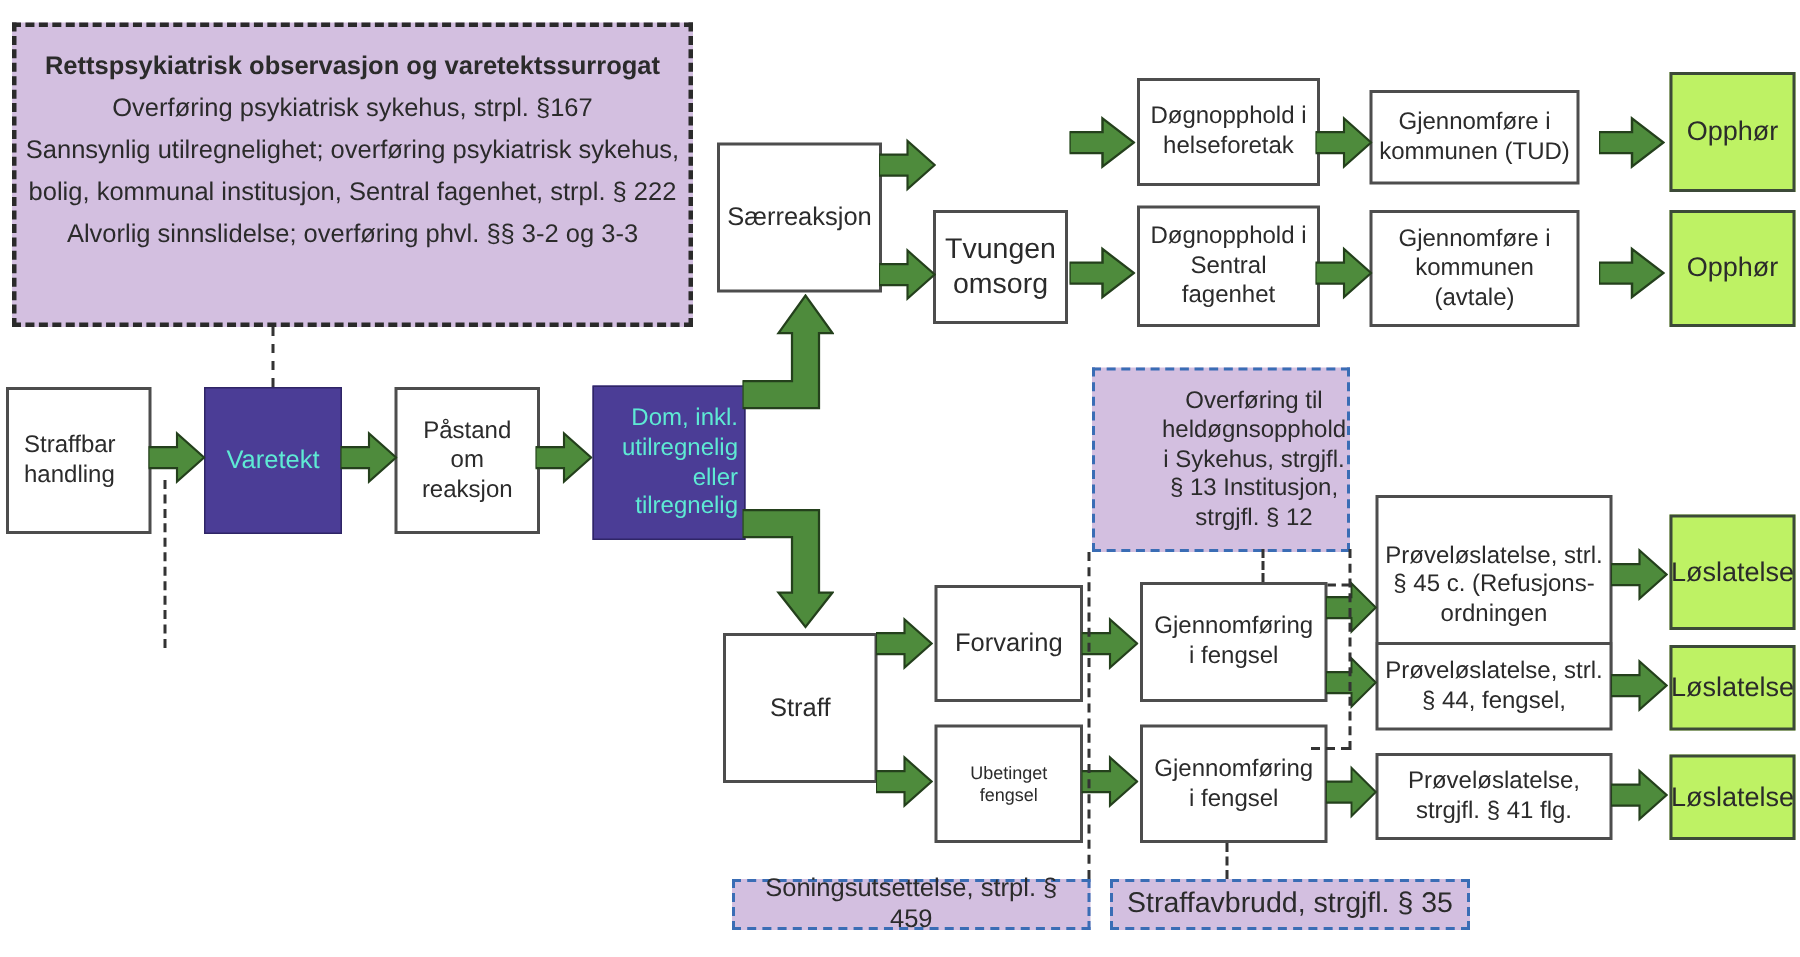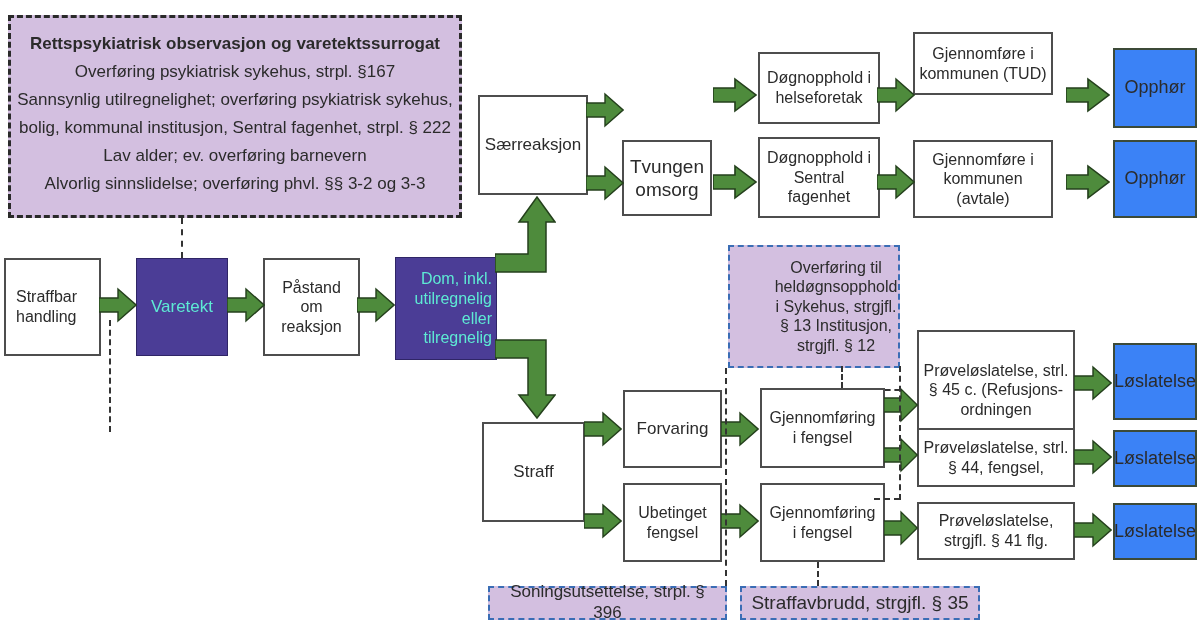--- a/index.html
+++ b/index.html
@@ -6,21 +6,21 @@
   #stage{
     position:relative;width:1200px;height:638px;background:#ffffff;
     font-family:"Liberation Sans","DejaVu Sans",sans-serif;color:#2b2b2b;overflow:hidden;
   }
   .box{
     position:absolute;box-sizing:border-box;display:flex;align-items:center;justify-content:center;
     text-align:center;font-size:16px;line-height:1.22;padding:4px;
   }
   .white{background:#ffffff;border:2px solid #4d4d4d;}
   .purple{background:#4b3d96;color:#5eead4;border:1px solid #2f2566;text-align:right;}
-  .greenbox{background:#3b82f6;border:2px solid #3c4a38;font-size:18px;}
+  .greenbox{background:#bef264;border:2px solid #3c4a38;font-size:18px;}
   .note-black{background:#d3bfe0;border:3px dashed #2a2a2a;}
   .note-blue{background:#d3bfe0;border:2px dashed #3a6db5;}
   .arrow{position:absolute;}
   .arrow svg{display:block;width:100%;height:100%;}
   .dash-v{position:absolute;width:0;border-left:2px dashed #333;}
   .dash-h{position:absolute;height:0;border-top:2px dashed #333;}
   .infobox{
     position:absolute;box-sizing:border-box;background:#d3bfe0;border:3px dashed #2a2a2a;
     text-align:center;font-size:17px;line-height:28px;padding-top:12px;
   }
@@ -30,60 +30,59 @@
 </head>
 <body>
 
 <div id="stage">
 
   <div class="infobox" style="left:8px;top:15px;width:454px;height:203px;">
     <div class="t">Rettspsykiatrisk observasjon og varetektssurrogat</div>
     <div>Overføring psykiatrisk sykehus, strpl. §167</div>
     <div>Sannsynlig utilregnelighet; overføring psykiatrisk sykehus,</div>
     <div>bolig, kommunal institusjon, Sentral fagenhet, strpl. § 222</div>
-    <div>Lav alder; ev. overføring barnevern</div>
     <div>Alvorlig sinnslidelse; overføring phvl. §§ 3-2 og 3-3</div>
   </div>
 
   <div class="box white leftalign" style="left:4px;top:258px;width:97px;height:98px;">Straffbar handling</div>
 
   <div class="box purple" style="left:136px;top:258px;width:92px;height:98px;font-size:17px;">Varetekt</div>
 
   <div class="box white" style="left:263px;top:258px;width:97px;height:98px;">Påstand om reaksjon</div>
 
   <div class="box purple" style="left:395px;top:257px;width:102px;height:103px;">Dom, inkl. utilregnelig eller tilregnelig</div>
 
   <div class="box white" style="left:478px;top:95px;width:110px;height:100px;font-size:17px;">Særreaksjon</div>
   <div class="box white" style="left:482px;top:422px;width:103px;height:100px;font-size:17px;">Straff</div>
 
   <div class="box white" style="left:758px;top:52px;width:122px;height:72px;">Døgnopphold i helseforetak</div>
-  <div class="box white" style="left:913px;top:32px;width:140px;height:63px;">Gjennomføre i kommunen (TUD)</div>
+  <div class="box white" style="left:913px;top:60px;width:140px;height:63px;">Gjennomføre i kommunen (TUD)</div>
   <div class="box greenbox" style="left:1113px;top:48px;width:84px;height:80px;">Opphør</div>
 
   <div class="box white" style="left:622px;top:140px;width:90px;height:76px;font-size:19px;">Tvungen omsorg</div>
   <div class="box white" style="left:758px;top:137px;width:122px;height:81px;">Døgnopphold i Sentral fagenhet</div>
   <div class="box white" style="left:913px;top:140px;width:140px;height:78px;">Gjennomføre i kommunen (avtale)</div>
   <div class="box greenbox" style="left:1113px;top:140px;width:84px;height:78px;">Opphør</div>
 
   <div class="box note-blue" style="left:728px;top:245px;width:172px;height:123px;padding-left:48px;">Overføring til heldøgnsopphold i Sykehus, strgjfl. § 13 Institusjon, strgjfl. § 12</div>
 
   <div class="box white" style="left:623px;top:390px;width:99px;height:78px;font-size:17px;">Forvaring</div>
-  <div class="box white" style="left:623px;top:483px;width:99px;height:79px;font-size:16px;">Ubetinget fengsel</div>
+  <div class="box white" style="left:623px;top:483px;width:99px;height:79px;font-size:12px;">Ubetinget fengsel</div>
   <div class="box white" style="left:760px;top:388px;width:125px;height:80px;">Gjennomføring i fengsel</div>
   <div class="box white" style="left:760px;top:483px;width:125px;height:79px;">Gjennomføring i fengsel</div>
 
   <div class="box white" style="left:917px;top:330px;width:158px;height:120px;">Prøveløslatelse, strl. § 45 c. (Refusjons- ordningen</div>
   <div class="box white" style="left:917px;top:428px;width:158px;height:59px;">Prøveløslatelse, strl. § 44, fengsel,</div>
   <div class="box white" style="left:917px;top:502px;width:158px;height:58px;">Prøveløslatelse, strgjfl. § 41 flg.</div>
 
   <div class="box greenbox" style="left:1113px;top:343px;width:84px;height:77px;">Løslatelse</div>
   <div class="box greenbox" style="left:1113px;top:430px;width:84px;height:57px;">Løslatelse</div>
   <div class="box greenbox" style="left:1113px;top:503px;width:84px;height:57px;">Løslatelse</div>
 
-  <div class="box note-blue" style="left:488px;top:586px;width:239px;height:34px;font-size:17px;">Soningsutsettelse, strpl. § 396</div>
+  <div class="box note-blue" style="left:488px;top:586px;width:239px;height:34px;font-size:17px;">Soningsutsettelse, strpl. § 459</div>
   <div class="box note-blue" style="left:740px;top:586px;width:240px;height:34px;font-size:19px;">Straffavbrudd, strgjfl. § 35</div>
 
   <div class="arrow" style="left:99px;top:287px;width:38px;height:36px;">
       <svg viewBox="0 0 40 36" preserveAspectRatio="none">
         <path d="M0 11 H20 V2 L39 18 L20 34 V25 H0 Z" fill="#4e8b3c" stroke="#24401c" stroke-width="1.5"></path>
       </svg>
     </div>
   <div class="arrow" style="left:227px;top:287px;width:38px;height:36px;">
       <svg viewBox="0 0 40 36" preserveAspectRatio="none">
         <path d="M0 11 H20 V2 L39 18 L20 34 V25 H0 Z" fill="#4e8b3c" stroke="#24401c" stroke-width="1.5"></path>

